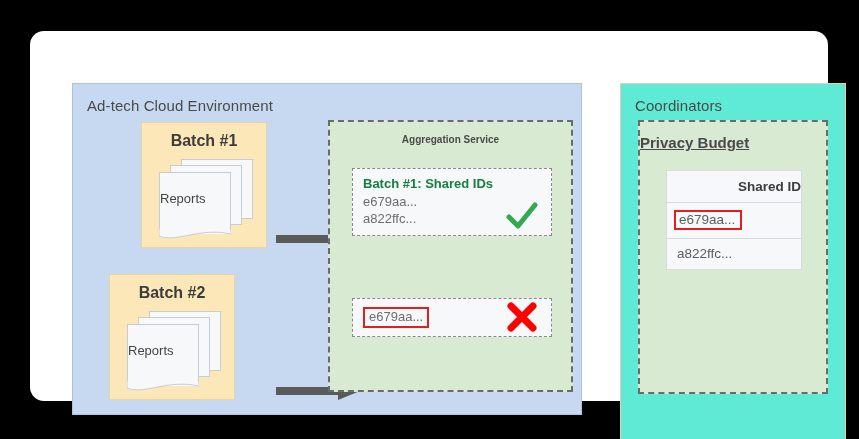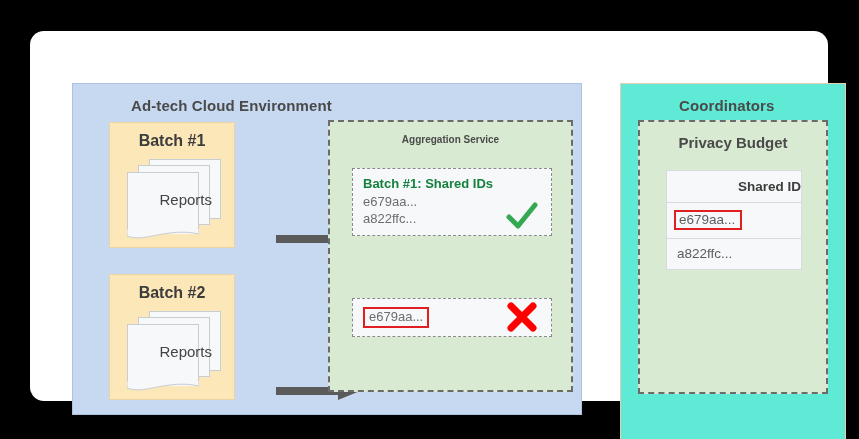--- a/index.html
+++ b/index.html
@@ -49,40 +49,39 @@
     left: 590px;
     top: 52px;
     width: 226px;
     height: 377px;
     background: #5eead4;
     border: 1px solid #e8cdb3;
   }
   .panel-title {
     position: absolute;
     font-size: 15px;
-    font-weight: bold;
+    font-weight: normal;
     color: #4a4a4a;
     letter-spacing: 0.1px;
     white-space: nowrap;
-    margin-left: 44px;
   }
   .panel-blue .panel-title { left: 14px; top: 13px; }
   .panel-peach .panel-title { left: 14px; top: 13px; }
 
   
   .batch-box {
     position: absolute;
     box-sizing: border-box;
     left: 36px;
     width: 126px;
     height: 126px;
     background: #fce7b8;
     border: 1px solid #e9d3a2;
   }
-  .batch-box.b1 { top: 38px; }
+  .batch-box.b1 { top: 38px; margin-left: 32px; }
   .batch-box.b2 { top: 190px; }
   .batch-label {
     position: absolute;
     top: 9px;
     left: 0;
     width: 100%;
     text-align: center;
     font-size: 16px;
     font-weight: bold;
     color: #3c3c3c;
@@ -119,24 +118,23 @@
     top: 70px;
     width: 72px;
     height: 12px;
     overflow: hidden;
   }
   .doc-label {
     position: absolute;
     left: 0;
     top: 18px;
     width: 72px;
-    text-align: right;
-    font-size: 15px;
+    text-align: left;
+    font-size: 13px;
     color: #444444;
-    padding-left: 12px;
   }
 
   
   .arrow {
     position: absolute;
     left: 203px;
     width: 84px;
     height: 20px;
   }
   .arrow.a1 { top: 145px; }
@@ -225,24 +223,25 @@
     left: 17px;
     top: 36px;
     width: 190px;
     height: 274px;
   }
   .pb-title {
     position: absolute;
     left: 0;
     top: 12px;
     width: 100%;
-    text-align: center;
+    text-align: left;
     font-size: 15px;
     font-weight: bold;
     color: #4a4a4a;
+    text-decoration: underline;
   }
 
   
   .pb-table {
     position: absolute;
     left: 26px;
     top: 48px;
     width: 136px;
     background: #f7f8fa;
     border: 1px solid #d7dade;

